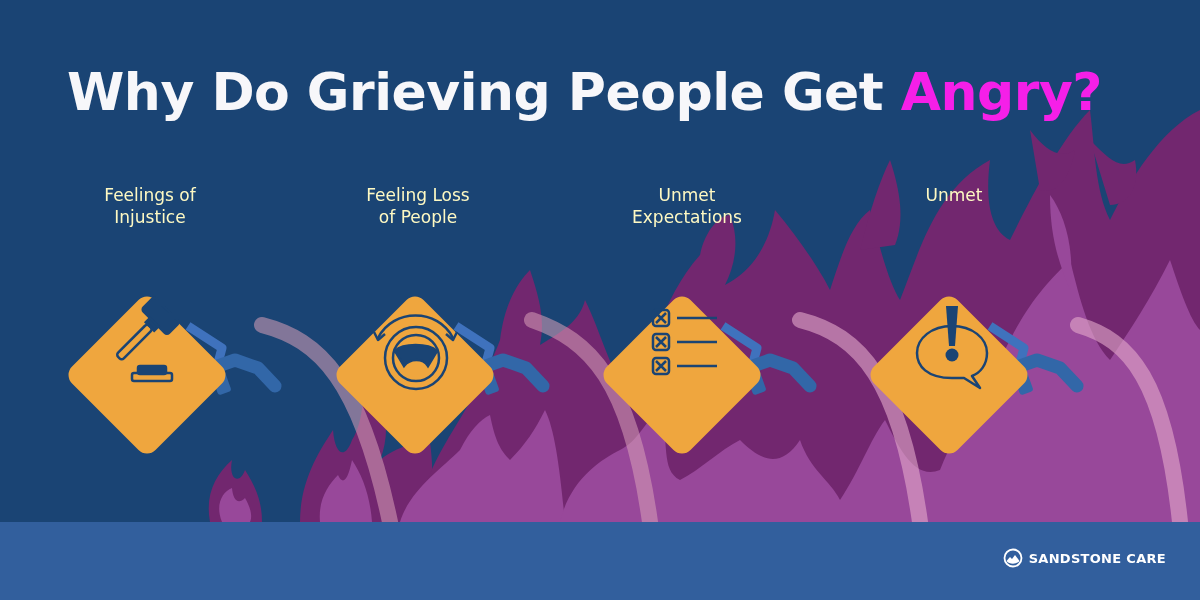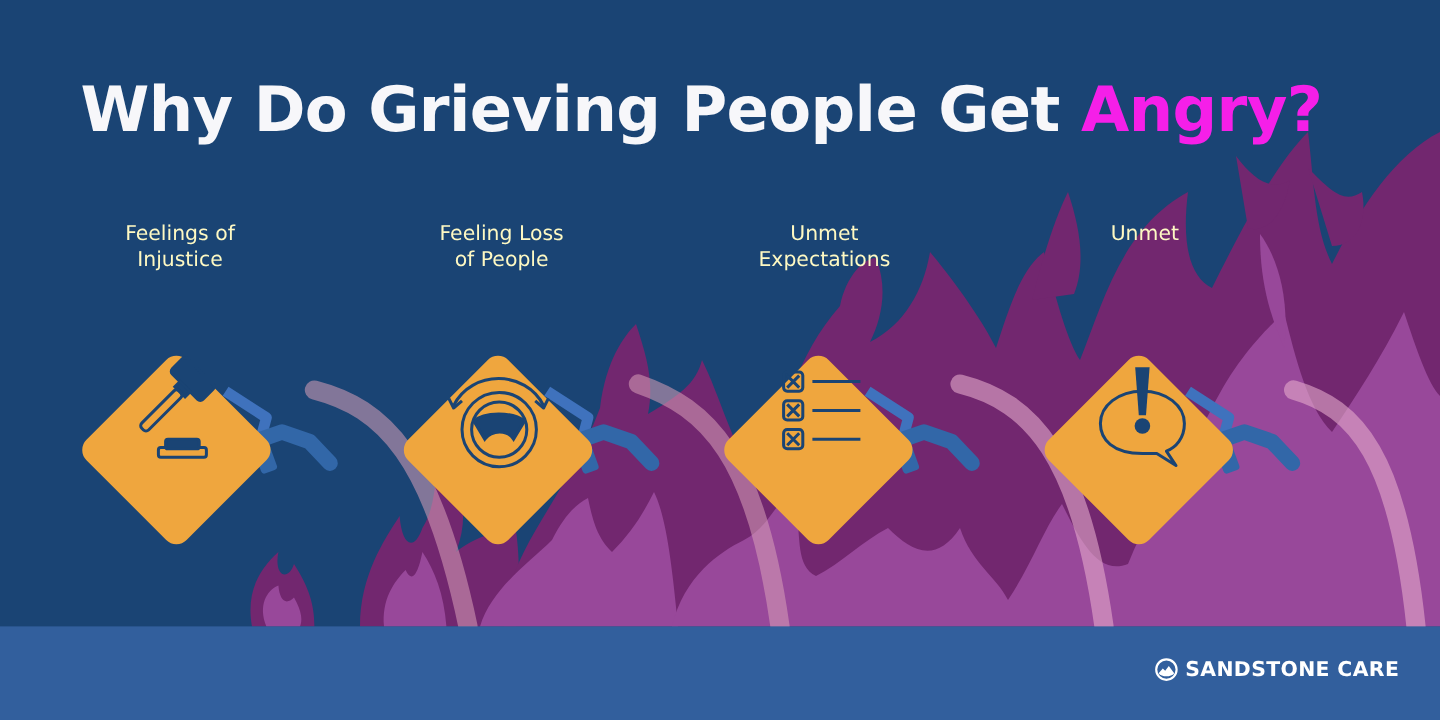--- a/index.html
+++ b/index.html
@@ -3,21 +3,21 @@
 <meta charset="utf-8">
 <style>
   html,body{margin:0;padding:0;}
   body{width:1200px;height:600px;overflow:hidden;background:#1a4474;font-family:"DejaVu Sans","Liberation Sans",sans-serif;position:relative;}
   .stage{position:absolute;left:0;top:0;width:1200px;height:600px;}
   .bg-svg{position:absolute;left:0;top:0;}
   .title{position:absolute;left:67px;top:62px;font-size:52px;font-weight:bold;color:#f7f7fa;letter-spacing:-0.5px;white-space:nowrap;}
   .title .accent{color:#f51fe8;}
   .label{position:absolute;width:200px;text-align:center;color:#fef9c3;font-size:17px;line-height:22px;}
   .footer{position:absolute;left:0;top:522px;width:1200px;height:78px;background:#325f9d;}
-  .brand{position:absolute;right:34px;top:548px;display:flex;align-items:center;gap:6px;color:#ffffff;font-size:17px;font-weight:bold;letter-spacing:0.3px;}
+  .brand{position:absolute;right:34px;top:548px;display:flex;align-items:center;gap:6px;color:#ffffff;font-size:13px;font-weight:bold;letter-spacing:0.3px;}
   .brand svg{display:block;}
 </style>
 </head>
 <body>
 
 <div class="stage">
 
   <svg class="bg-svg" width="1200" height="600" viewBox="0 0 1200 600">
 
     <g fill="#72276f">

